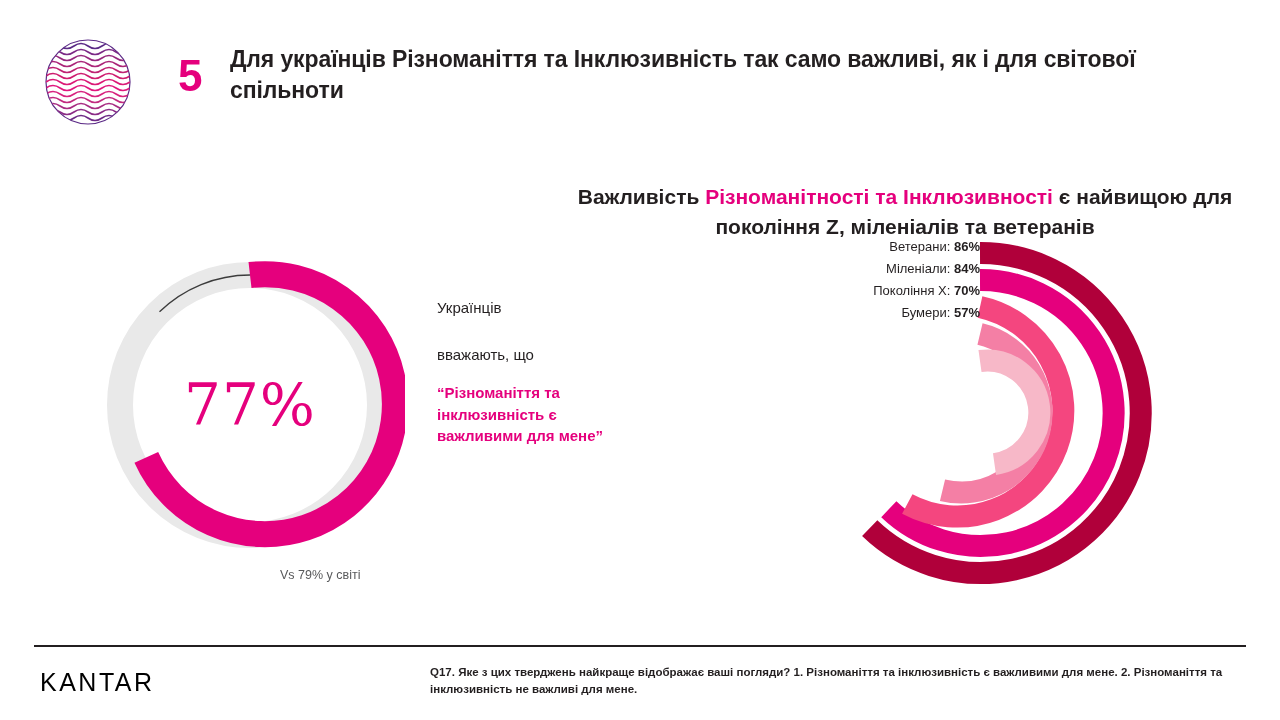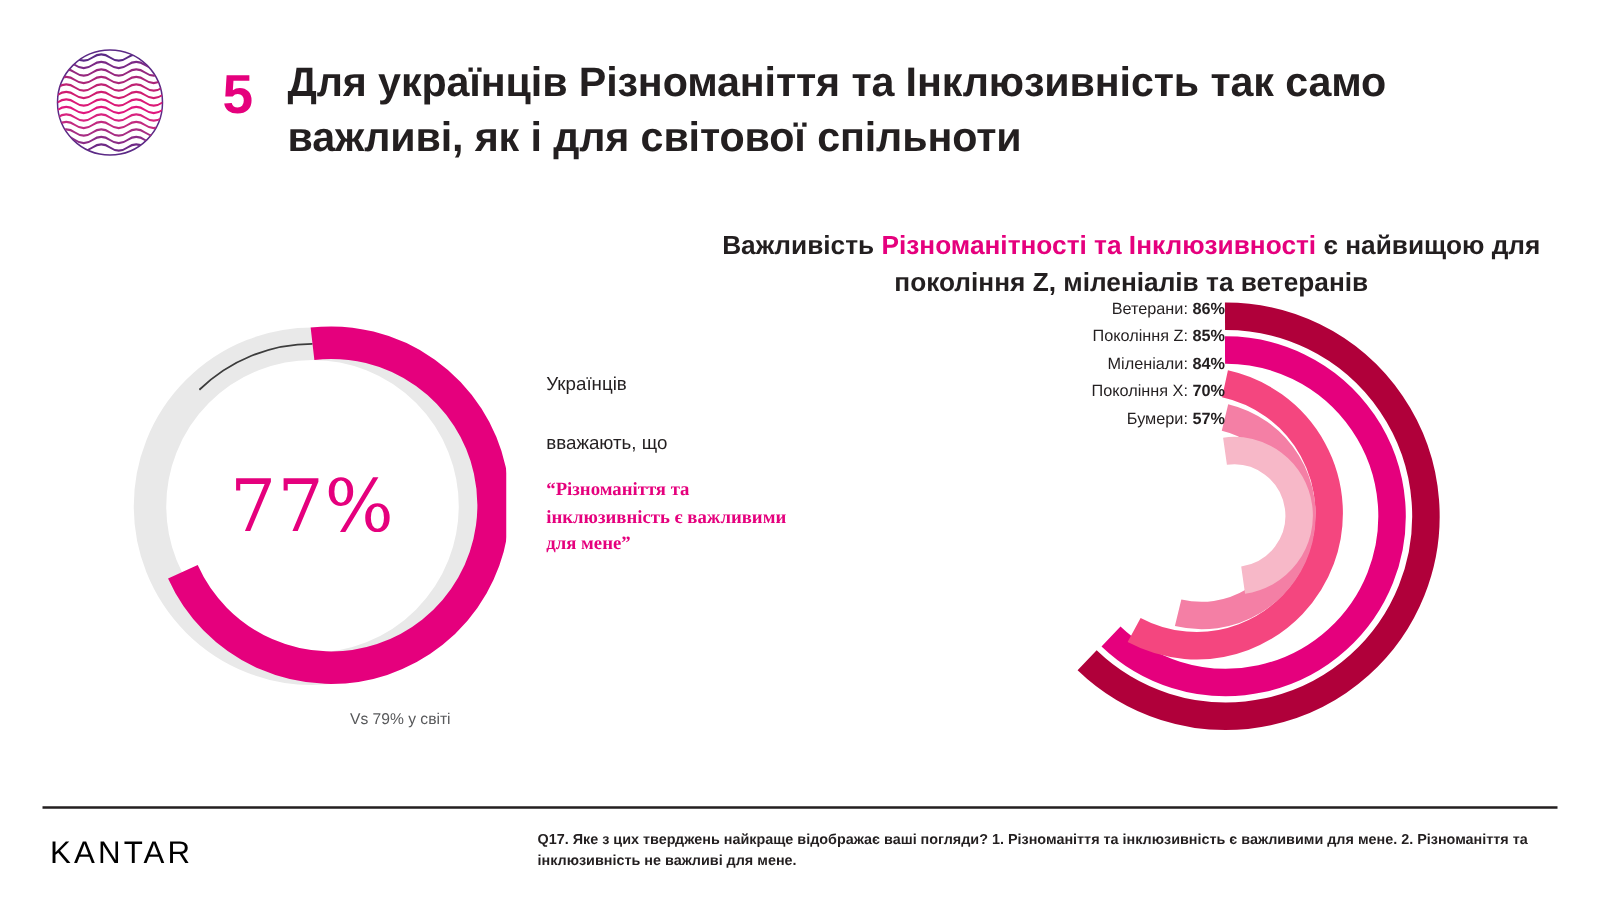--- a/index.html
+++ b/index.html
@@ -38,21 +38,21 @@
     font-size: 44px;
     font-weight: bold;
     color: #e5007d;
     line-height: 1;
   }
   .header-title {
     position: absolute;
     left: 200px;
     top: 22px;
     right: 0;
-    font-size: 33px;
+    font-size: 23px;
     font-weight: bold;
     color: #231f20;
     line-height: 1.34;
     letter-spacing: -0.1px;
   }
 
   
   .left-block {
     position: absolute;
     left: 95px;
@@ -95,21 +95,20 @@
     font-size: 15px;
     color: #231f20;
     line-height: 1.55;
   }
   .left-text .quote {
     color: #e5007d;
     font-weight: bold;
     margin-top: 16px;
     display: block;
     line-height: 1.45;
-    font-family: Liberation Serif, serif;
   }
 
   
   .right-title {
     position: absolute;
     left: 560px;
     top: 182px;
     width: 690px;
     text-align: center;
     font-size: 21px;
@@ -249,21 +248,20 @@
     <path d="M 190 69 A 106 106 0 1 1 117.3 266.0" fill="none" stroke="#f4467f" stroke-width="22" stroke-linecap="butt"></path>
 
     <path d="M 190 96 A 79 79 0 1 1 152.5 252.2" fill="none" stroke="#f47fa5" stroke-width="22" stroke-linecap="butt"></path>
 
     <path d="M 190 123 A 52 52 0 1 1 204.5 226.1" fill="none" stroke="#f7b8c8" stroke-width="22" stroke-linecap="butt"></path>
   </svg>
 </div>
 
 <div class="radial-labels">
   <span class="lab">Ветерани: <b>86%</b></span>
-  <span class="lab">Покоління Z: <b>85%</b></span>
   <span class="lab">Міленіали: <b>84%</b></span>
   <span class="lab">Покоління X: <b>70%</b></span>
   <span class="lab">Бумери: <b>57%</b></span>
 </div>
 
 <div class="footer-rule"></div>
 <div class="kantar">KANTAR</div>
 <div class="footnote">Q17. Яке з цих тверджень найкраще відображає ваші погляди? 1. Різноманіття та інклюзивність є важливими для мене. 2. Різноманіття та інклюзивність не важливі для мене.</div>
 
 </body></html>

